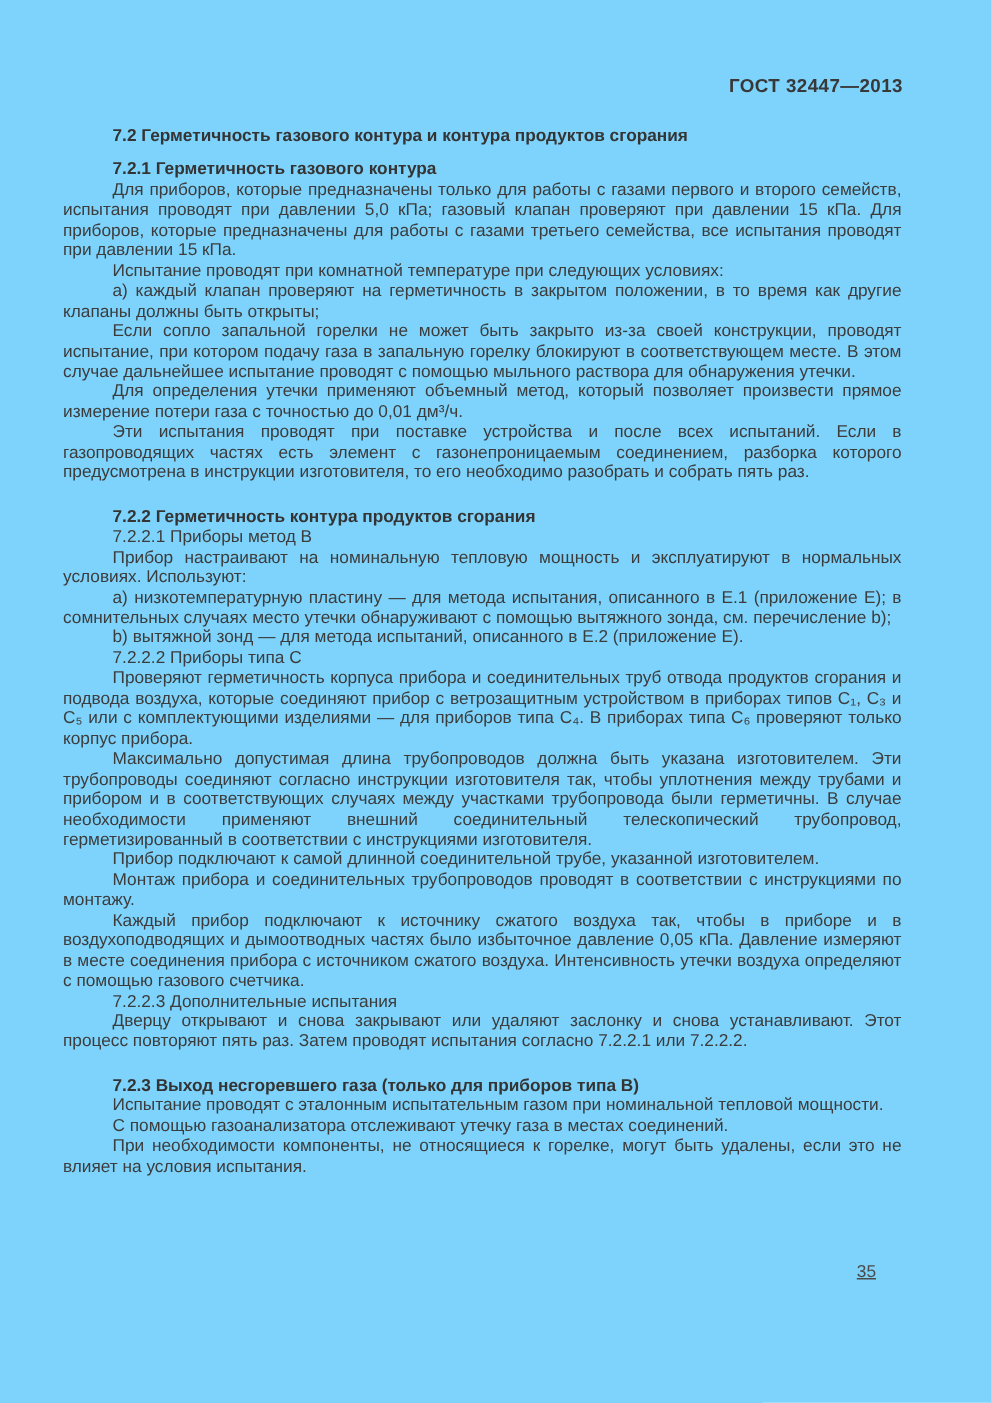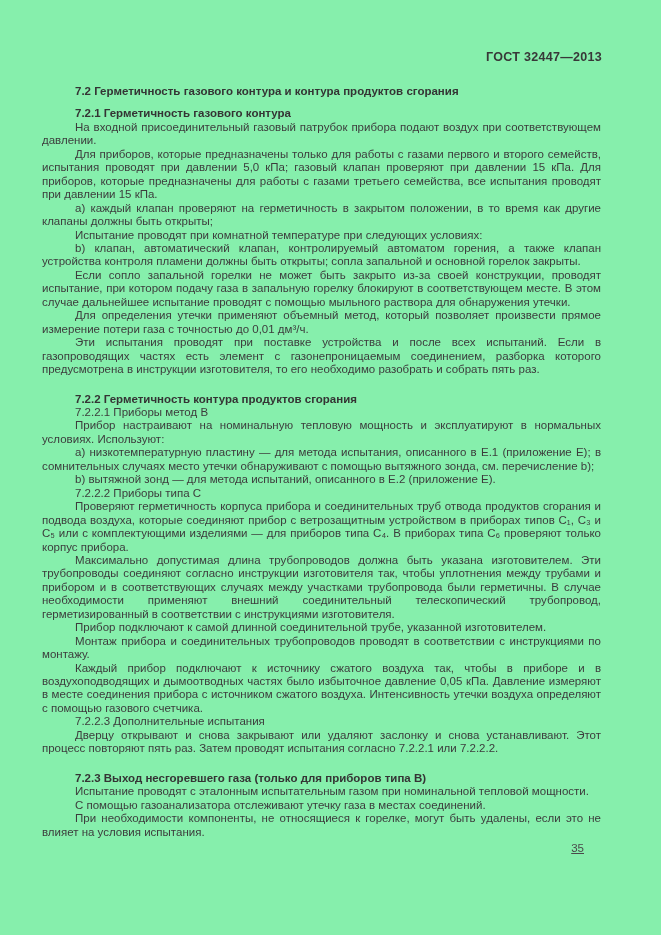--- a/index.html
+++ b/index.html
@@ -4,21 +4,21 @@
 <style>
   html, body { margin: 0; padding: 0; }
   body {
     background: #ffffff;
     font-family: "Liberation Sans", "DejaVu Sans", sans-serif;
   }
   .page {
     position: relative;
     width: 661px;
     height: 935px;
-    background: #86efac;
+    background: #7dd3fc;
     color: #3c3c3c;
     overflow: hidden;
   }
   .doc-header {
     position: absolute;
     top: 50px;
     right: 59px;
     font-size: 12.5px;
     font-weight: 700;
     color: #383838;
@@ -56,25 +56,23 @@
 </head>
 <body>
 
 <div class="page">
 
   <div class="doc-header">ГОСТ 32447—2013</div>
 
   <div class="doc-body">
     <p class="h mb">7.2 Герметичность газового контура и контура продуктов сгорания</p>
     <p class="h">7.2.1 Герметичность газового контура</p>
-    <p>На входной присоединительный газовый патрубок прибора подают воздух при соответствующем давлении.</p>
     <p>Для приборов, которые предназначены только для работы с газами первого и второго семейств, испытания проводят при давлении 5,0 кПа; газовый клапан проверяют при давлении 15 кПа. Для приборов, которые предназначены для работы с газами третьего семейства, все испытания проводят при давлении 15 кПа.</p>
+    <p>Испытание проводят при комнатной температуре при следующих условиях:</p>
     <p>а) каждый клапан проверяют на герметичность в закрытом положении, в то время как другие клапаны должны быть открыты;</p>
-    <p>Испытание проводят при комнатной температуре при следующих условиях:</p>
-    <p>b) клапан, автоматический клапан, контролируемый автоматом горения, а также клапан устройства контроля пламени должны быть открыты; сопла запальной и основной горелок закрыты.</p>
     <p>Если сопло запальной горелки не может быть закрыто из-за своей конструкции, проводят испытание, при котором подачу газа в запальную горелку блокируют в соответствующем месте. В этом случае дальнейшее испытание проводят с помощью мыльного раствора для обнаружения утечки.</p>
     <p>Для определения утечки применяют объемный метод, который позволяет произвести прямое измерение потери газа с точностью до 0,01 дм³/ч.</p>
     <p>Эти испытания проводят при поставке устройства и после всех испытаний. Если в газопроводящих частях есть элемент с газонепроницаемым соединением, разборка которого предусмотрена в инструкции изготовителя, то его необходимо разобрать и собрать пять раз.</p>
     <p class="h mt">7.2.2 Герметичность контура продуктов сгорания</p>
     <p>7.2.2.1 Приборы метод B</p>
     <p>Прибор настраивают на номинальную тепловую мощность и эксплуатируют в нормальных условиях. Используют:</p>
     <p>a) низкотемпературную пластину — для метода испытания, описанного в Е.1 (приложение Е); в сомнительных случаях место утечки обнаруживают с помощью вытяжного зонда, см. перечисление b);</p>
     <p>b) вытяжной зонд — для метода испытаний, описанного в Е.2 (приложение Е).</p>
     <p>7.2.2.2 Приборы типа C</p>
     <p>Проверяют герметичность корпуса прибора и соединительных труб отвода продуктов сгорания и подвода воздуха, которые соединяют прибор с ветрозащитным устройством в приборах типов C₁, C₃ и C₅ или с комплектующими изделиями — для приборов типа C₄. В приборах типа C₆ проверяют только корпус прибора.</p>

